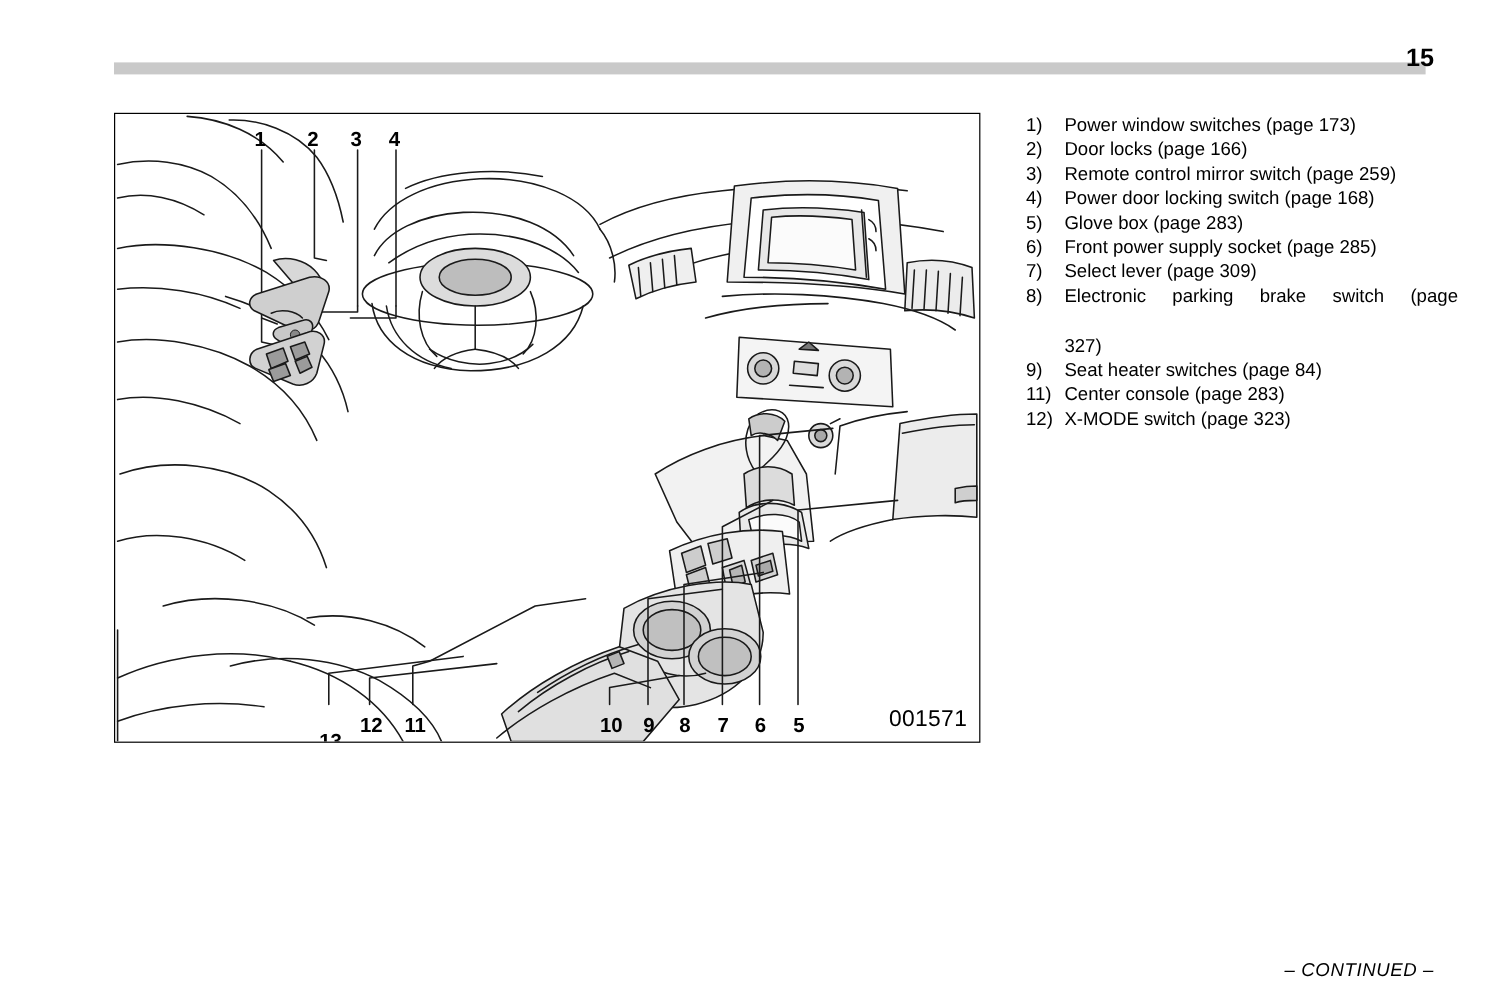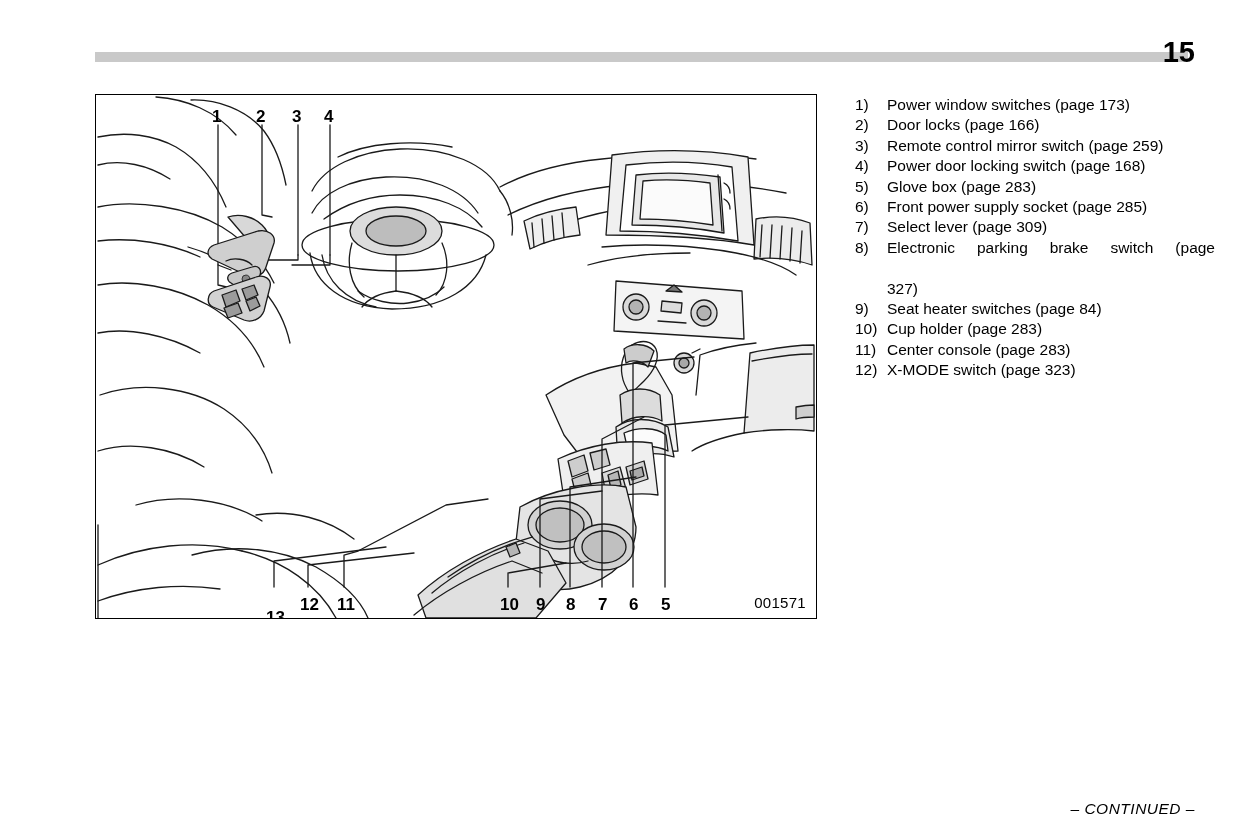--- a/index.html
+++ b/index.html
@@ -22,21 +22,21 @@
     left: 95px;
     top: 52px;
     width: 1093px;
     height: 10px;
     background: #c9c9c9;
   }
   .page-number {
     position: absolute;
     right: 62px;
     top: 38px;
-    font-size: 29px;
+    font-size: 21px;
     font-weight: bold;
     letter-spacing: 0px;
     line-height: 1;
   }
 
   
   .figure-box {
     position: absolute;
     left: 95px;
     top: 94px;
@@ -49,21 +49,21 @@
   }
   .figure-svg {
     position: absolute;
     left: 0;
     top: 0;
   }
   .figure-id {
     position: absolute;
     right: 10px;
     bottom: 7px;
-    font-size: 15px;
+    font-size: 19px;
     letter-spacing: 0.3px;
   }
 
   
   .callout {
     position: absolute;
     font-size: 17px;
     font-weight: bold;
     font-family: "Liberation Sans", sans-serif;
     line-height: 1;
@@ -342,24 +342,20 @@
     <span class="legend-num">8)</span>
     <span class="legend-text justify">Electronic parking brake switch (page</span>
   </div>
   <div class="legend-cont">327)</div>
 
   <div class="legend-row">
     <span class="legend-num">9)</span>
     <span class="legend-text">Seat heater switches (page 84)</span>
   </div>
 
-  <div class="legend-row">
-    <span class="legend-num">10)</span>
-    <span class="legend-text">Cup holder (page 283)</span>
-  </div>
 
   <div class="legend-row">
     <span class="legend-num">11)</span>
     <span class="legend-text">Center console (page 283)</span>
   </div>
 
   <div class="legend-row">
     <span class="legend-num">12)</span>
     <span class="legend-text">X-MODE switch (page 323)</span>
   </div>

